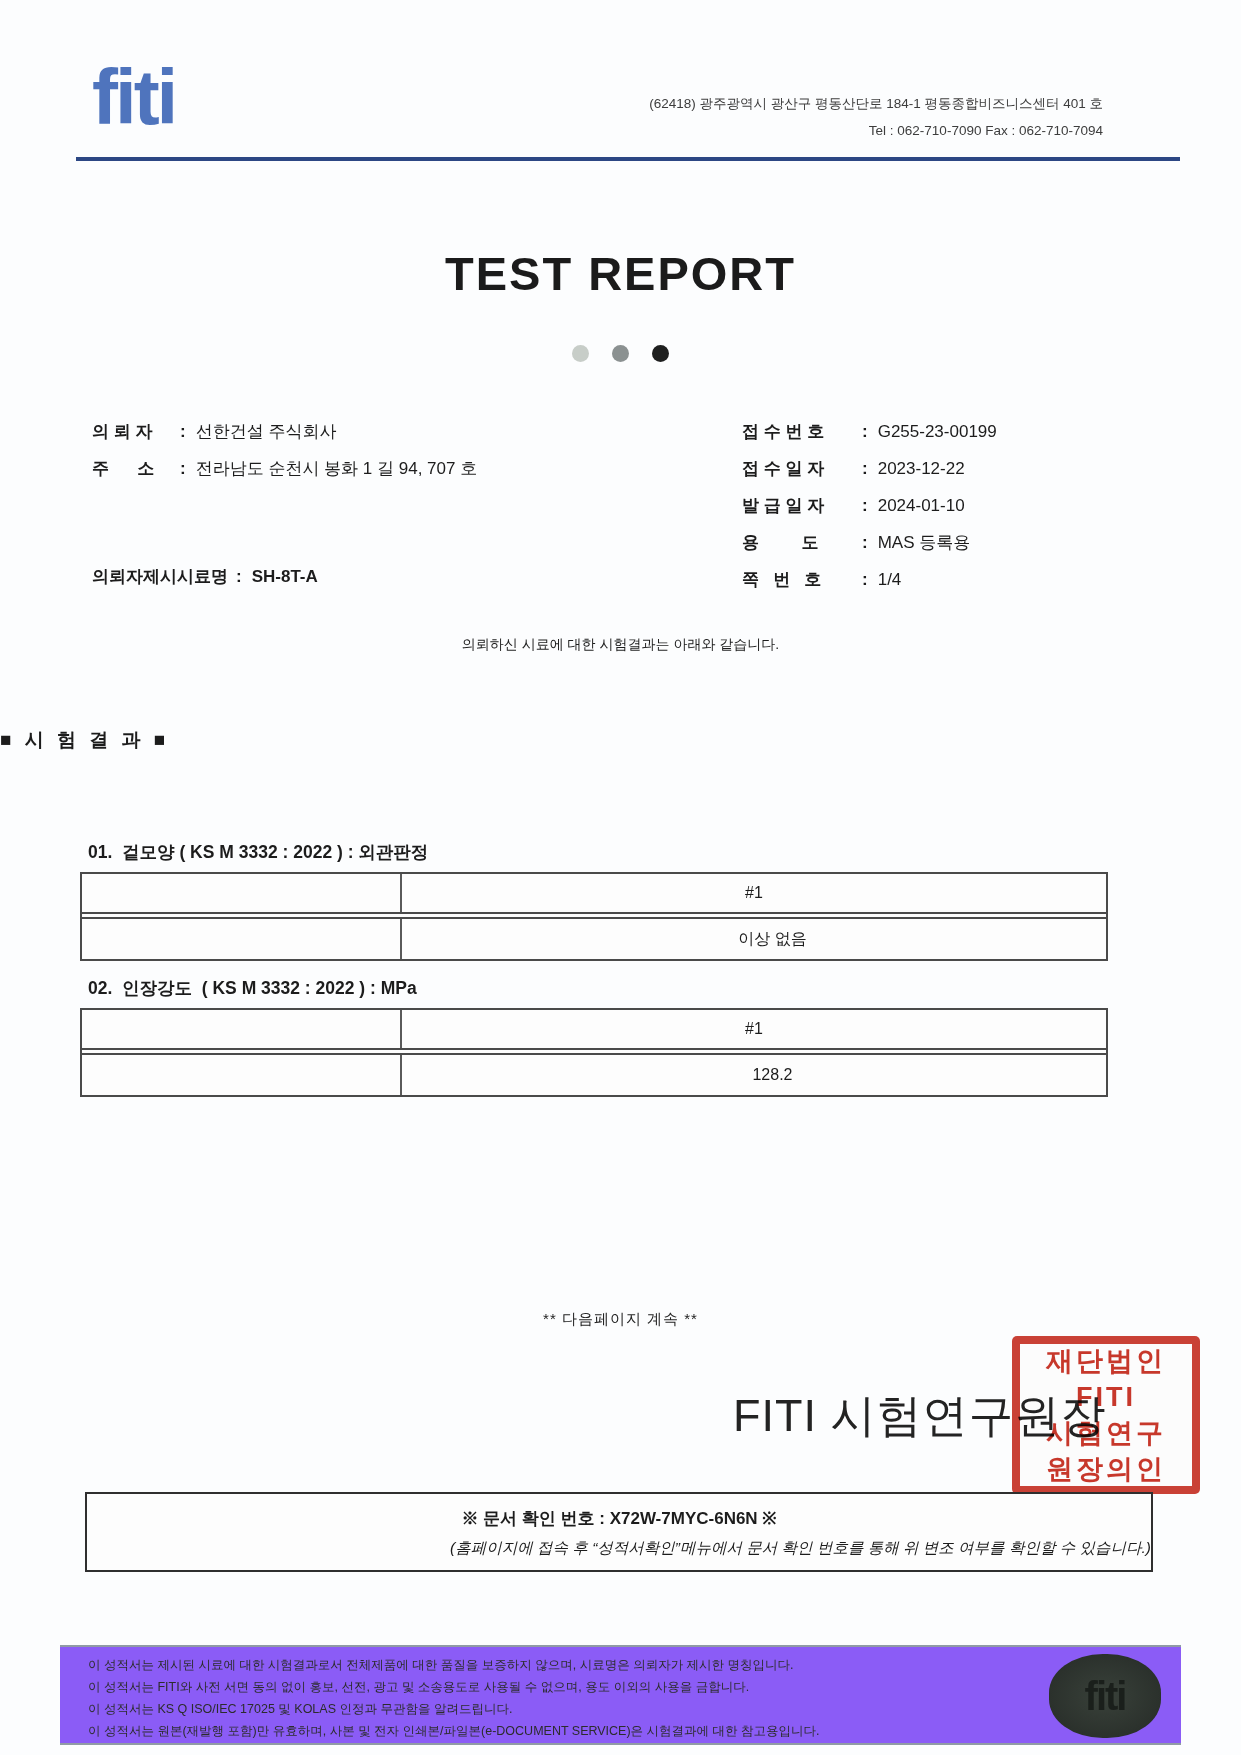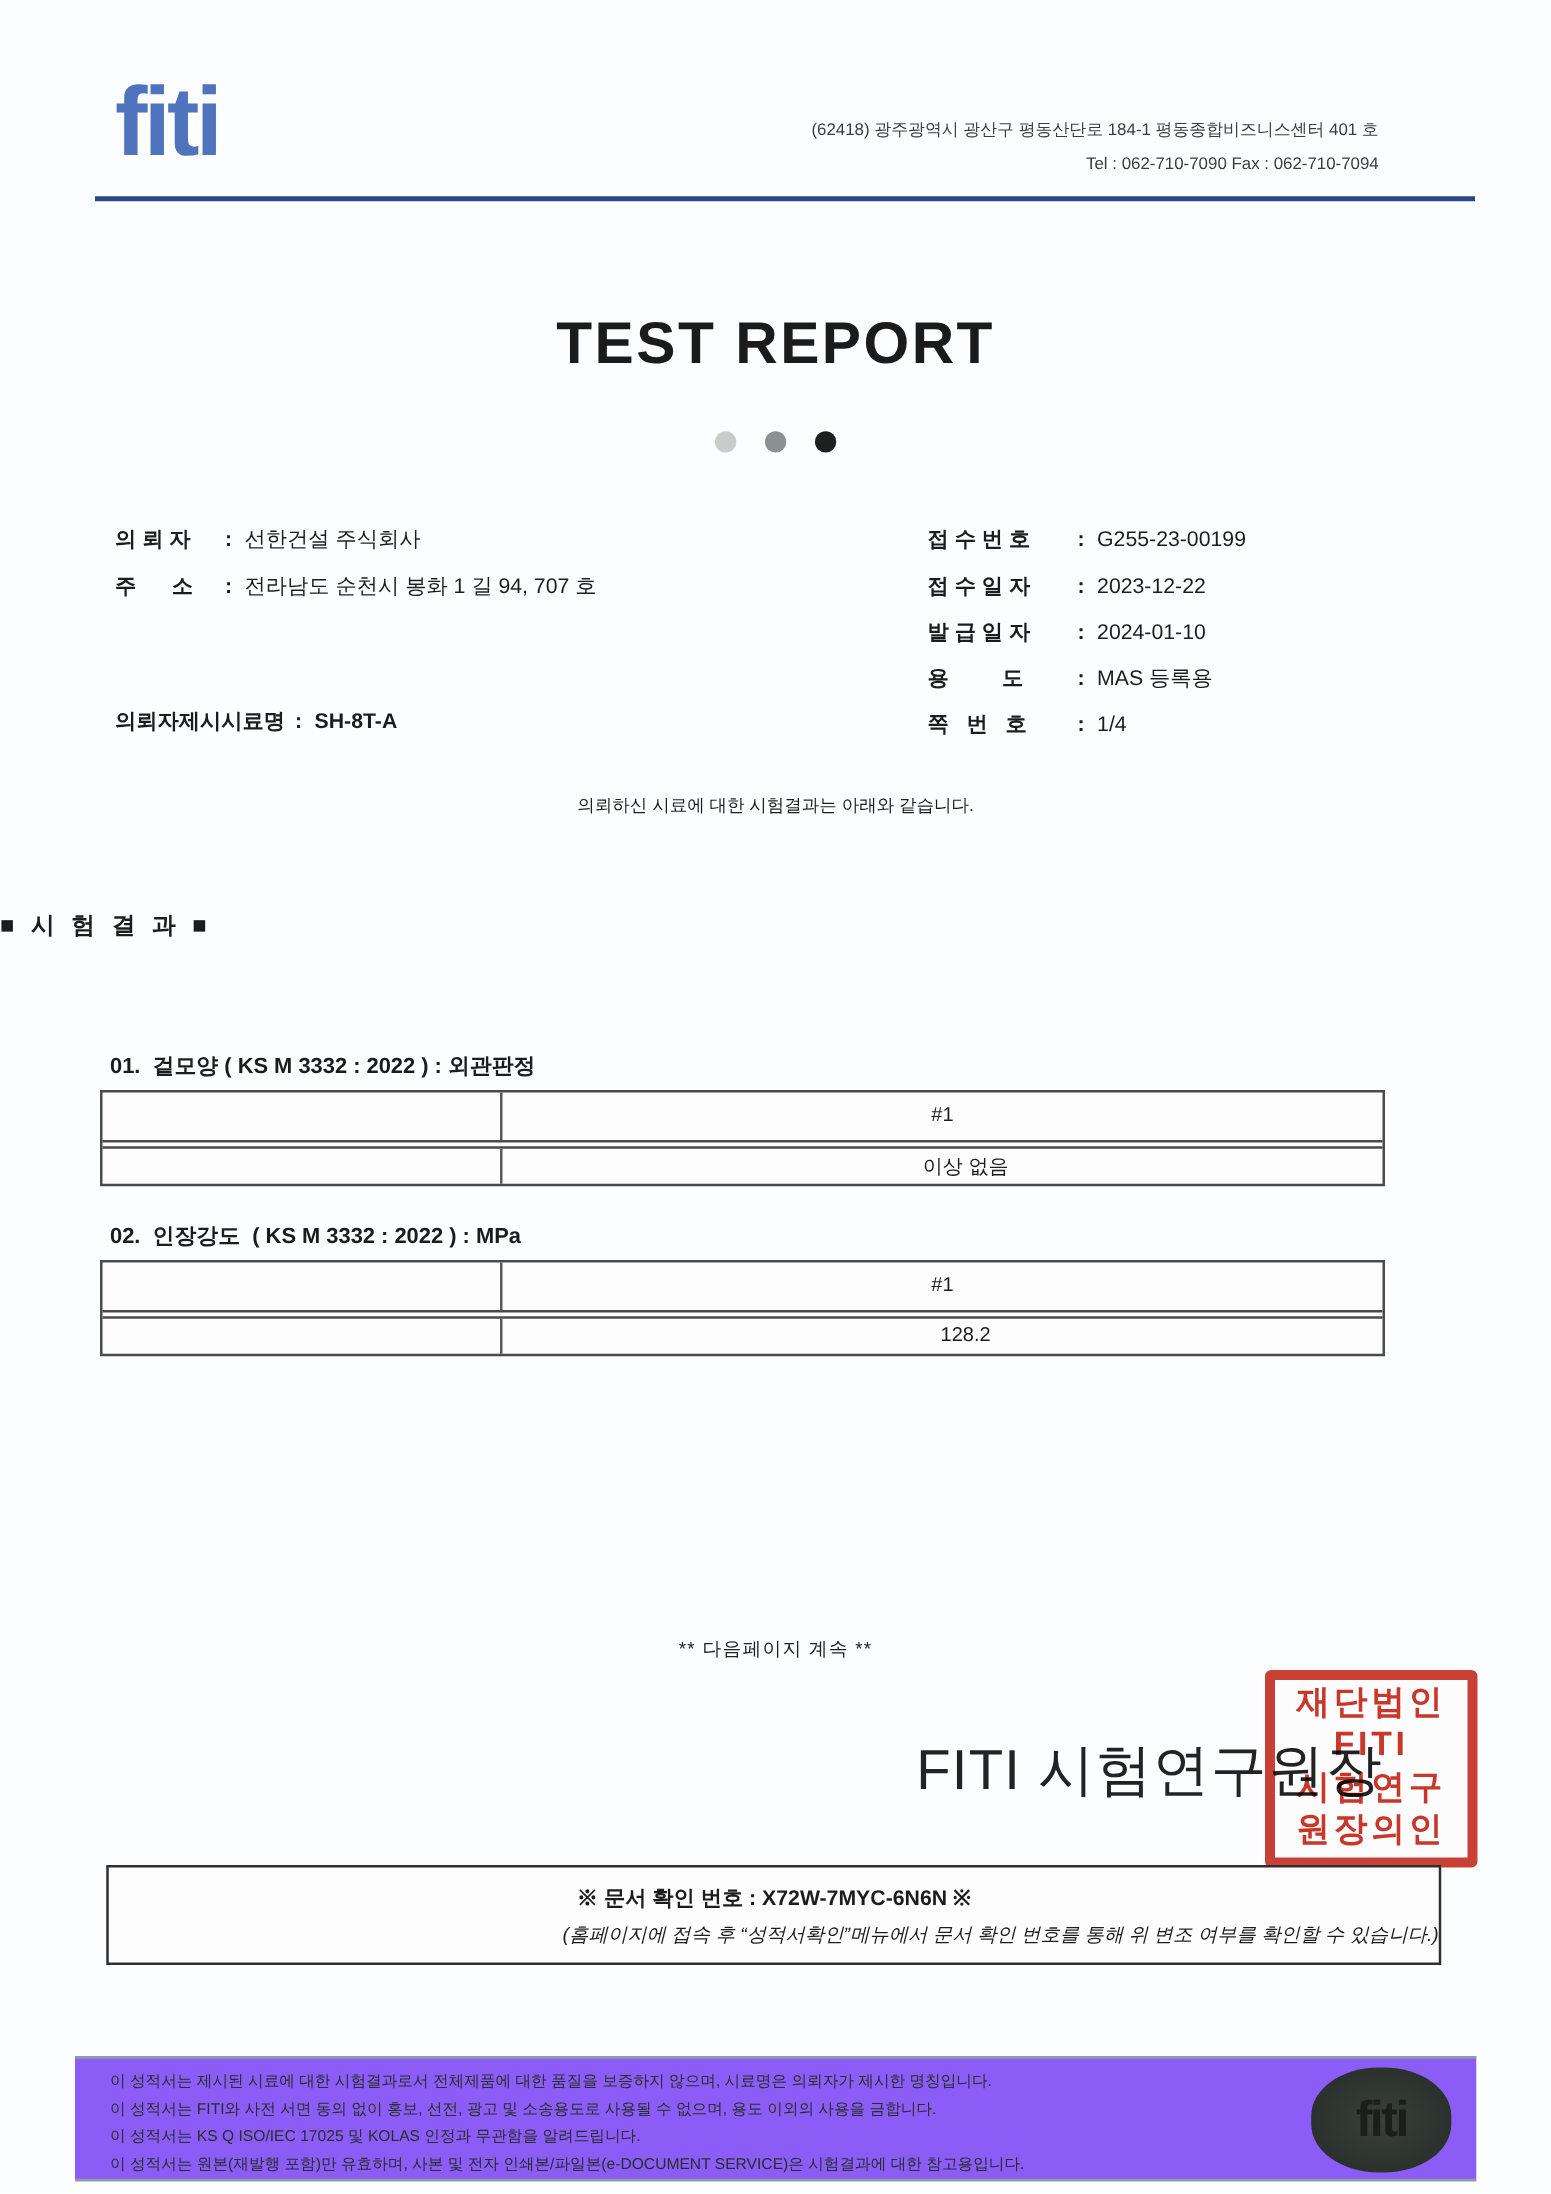--- a/index.html
+++ b/index.html
@@ -29,32 +29,32 @@
   .sample .val{font-weight:bold;}
   
   .intro{position:absolute;left:0;top:636px;width:100%;text-align:center;font-size:14px;}
   .sect{position:absolute;left:0;top:727px;width:100%;
         font-size:19px;font-weight:bold;letter-spacing:4px;}
   
   .res-head{position:absolute;left:88px;font-size:17.5px;font-weight:bold;white-space:pre;}
   .res-table{position:absolute;left:80px;width:1028px;border:2px solid #4a4a4a;
              background:#fdfdfd;box-sizing:border-box;}
   .t-row{display:flex;align-items:center;height:38px;font-size:16px;}
-  .t-row.v{height:28px;gap:37px;}
+  .t-row.v{height:40px;gap:37px;}
   .t-sep{height:3px;border-top:2px solid #4a4a4a;border-bottom:2px solid #4a4a4a;}
   .cell-l{width:320px;height:100%;border-right:2px solid #5a5a5a;box-sizing:border-box;}
   .cell-r{flex:1;text-align:center;}
   
   .cont{position:absolute;left:0;top:1310px;width:100%;text-align:center;
         font-size:15px;letter-spacing:1px;color:#222;}
   .sig{position:absolute;left:697px;top:1386px;font-size:45px;color:#232323;
        letter-spacing:1px;white-space:pre;margin-left:36px;}
-  .stamp{position:absolute;left:1012px;top:1336px;width:170px;height:158px;
+  .stamp{position:absolute;left:1012px;top:1336px;width:188px;height:158px;
          box-sizing:border-box;border:8px solid rgba(197,39,26,.88);border-radius:5px;
-         display:flex;flex-direction:column;justify-content:flex-start;
+         display:flex;flex-direction:column;justify-content:space-between;
          mix-blend-mode:multiply;background:rgba(255,245,244,.15);}
   .stamp div{text-align:center;font-size:27px;font-weight:bold;line-height:34px;
              color:rgba(197,39,26,.92);letter-spacing:3px;white-space:nowrap;overflow:hidden;}
   
   .verify{position:absolute;left:85px;top:1492px;width:1068px;height:80px;
           box-sizing:border-box;border:2px solid #2f2f2f;background:#fdfdfd;
           display:flex;flex-direction:column;justify-content:center;gap:8px;}
   .verify .v1{text-align:center;font-size:17px;font-weight:bold;}
   .verify .v2{text-align:right;font-size:15.5px;font-style:italic;}
   

